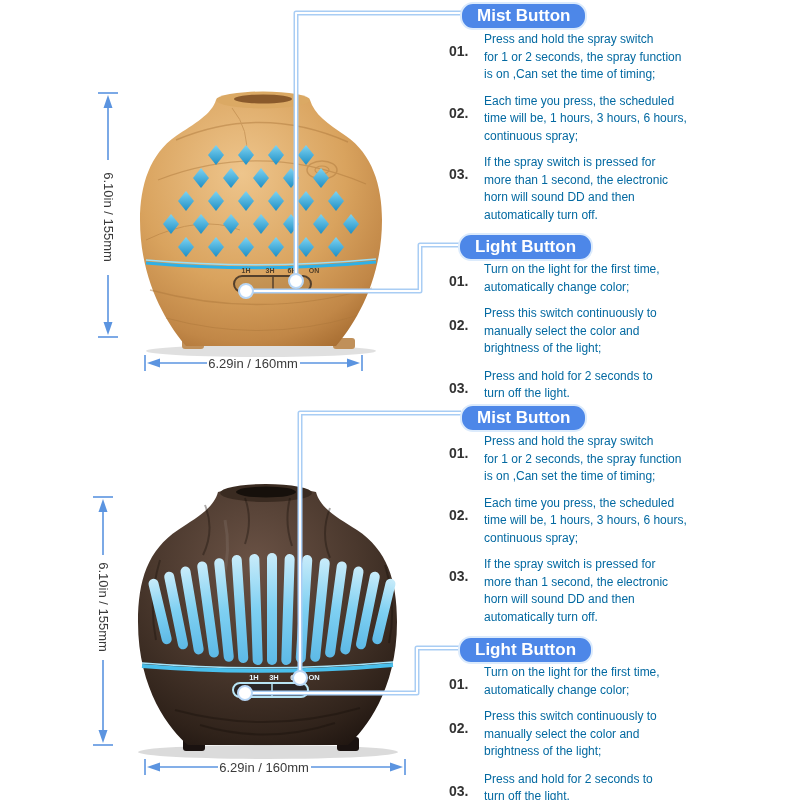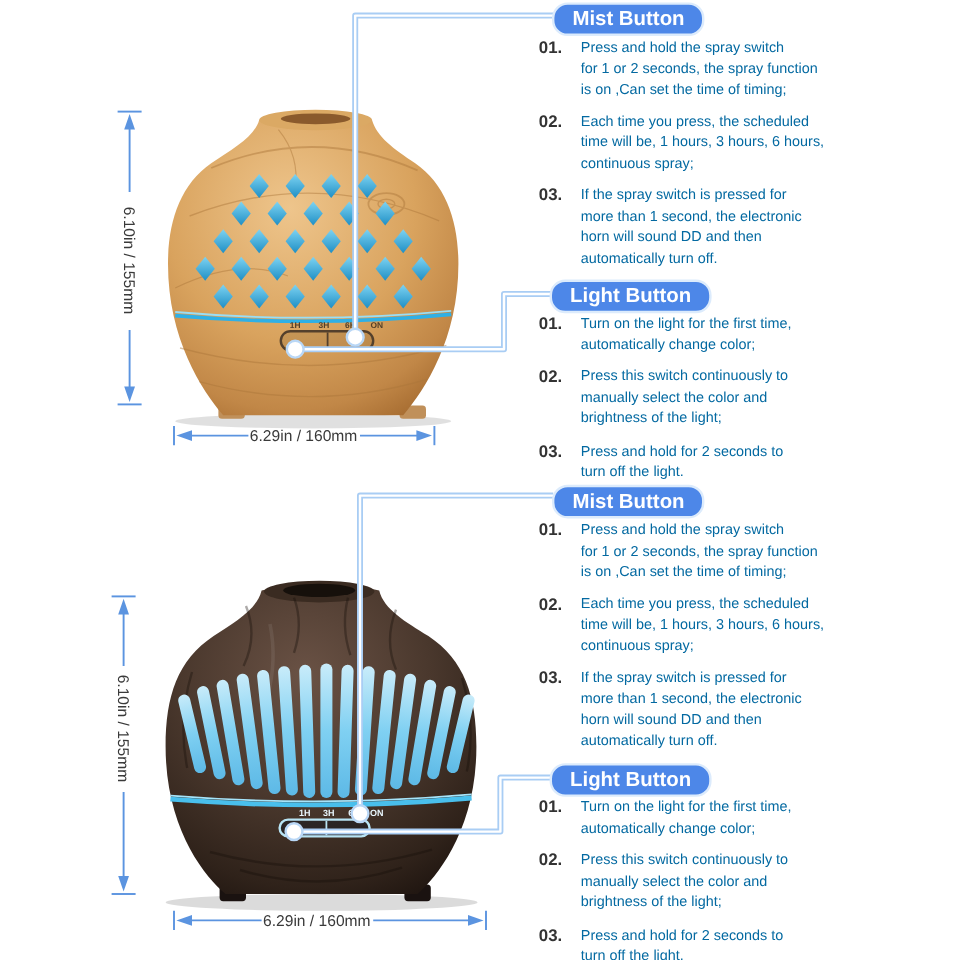--- a/index.html
+++ b/index.html
@@ -17,21 +17,21 @@
     font-size:17px;
     line-height:20px;
     padding:2px 15px;
     border:2px solid #dcebfc;
     border-radius:13px;
     white-space:nowrap;
     text-align:right;
   }
   .instructions{position:absolute;width:330px;}
   .item{display:flex;margin-bottom:9px;}
-  .num{flex:none;width:35px;font-weight:bold;font-size:14px;line-height:17.5px;color:#333333;}
+  .num{flex:none;width:35px;font-weight:bold;font-size:14px;line-height:17.5px;color:#333333;margin-top:12px;}
   .txt{font-size:12px;line-height:17.5px;color:#0369a1;white-space:nowrap;}
   .dimtxt{font-size:13px;fill:#3a3a3a;}
   .dimline{stroke:#5b94e0;stroke-width:1.6;fill:none;}
   .dimarrow{fill:#5b94e0;stroke:none;}
   .ctl-top{font-size:7px;font-weight:bold;fill:#53402a;}
   .ctl-bot{font-size:7.5px;font-weight:bold;fill:#e8f6fd;}
   .callout-outer{stroke:#a9cdf4;stroke-width:5;fill:none;stroke-linejoin:round;}
   .callout-inner{stroke:#ffffff;stroke-width:2;fill:none;stroke-linejoin:round;}
   .callout-dot{fill:#ffffff;stroke:#b9d7f6;stroke-width:2;}
 </style>

